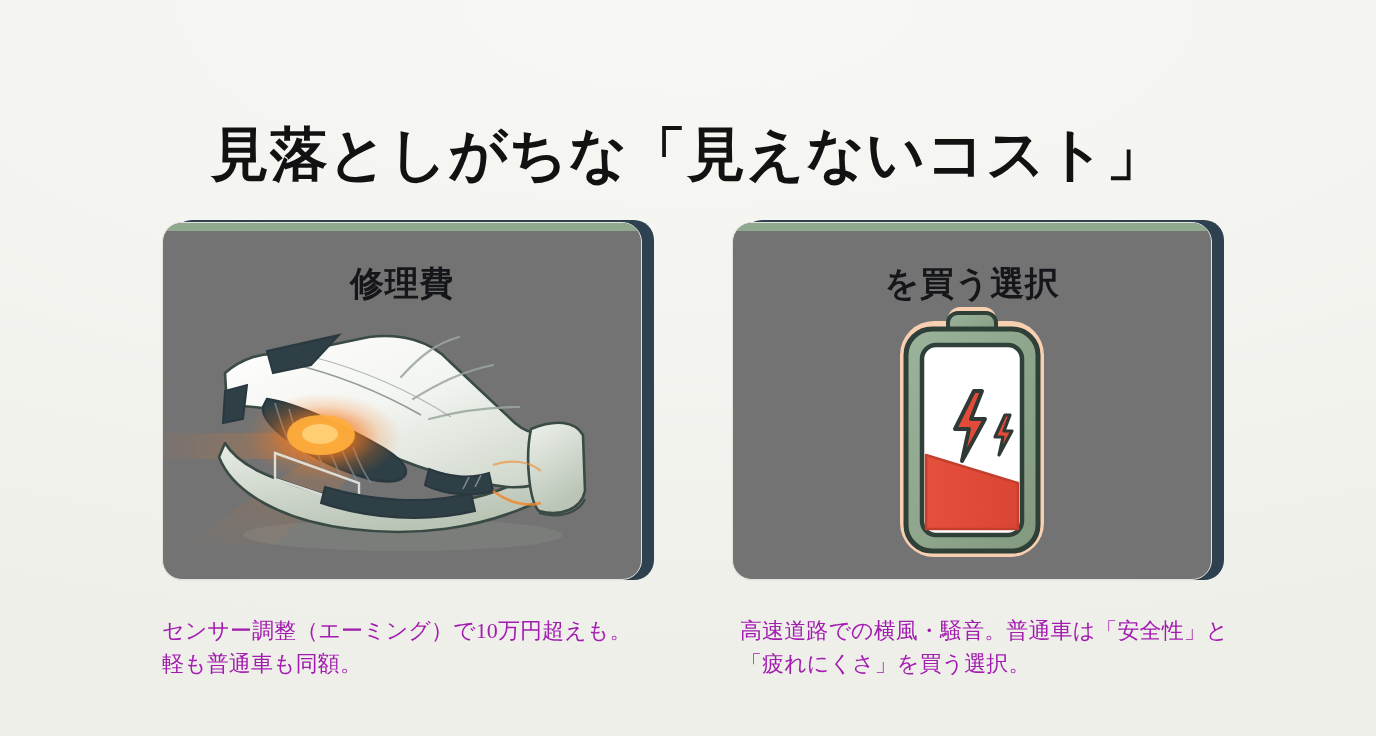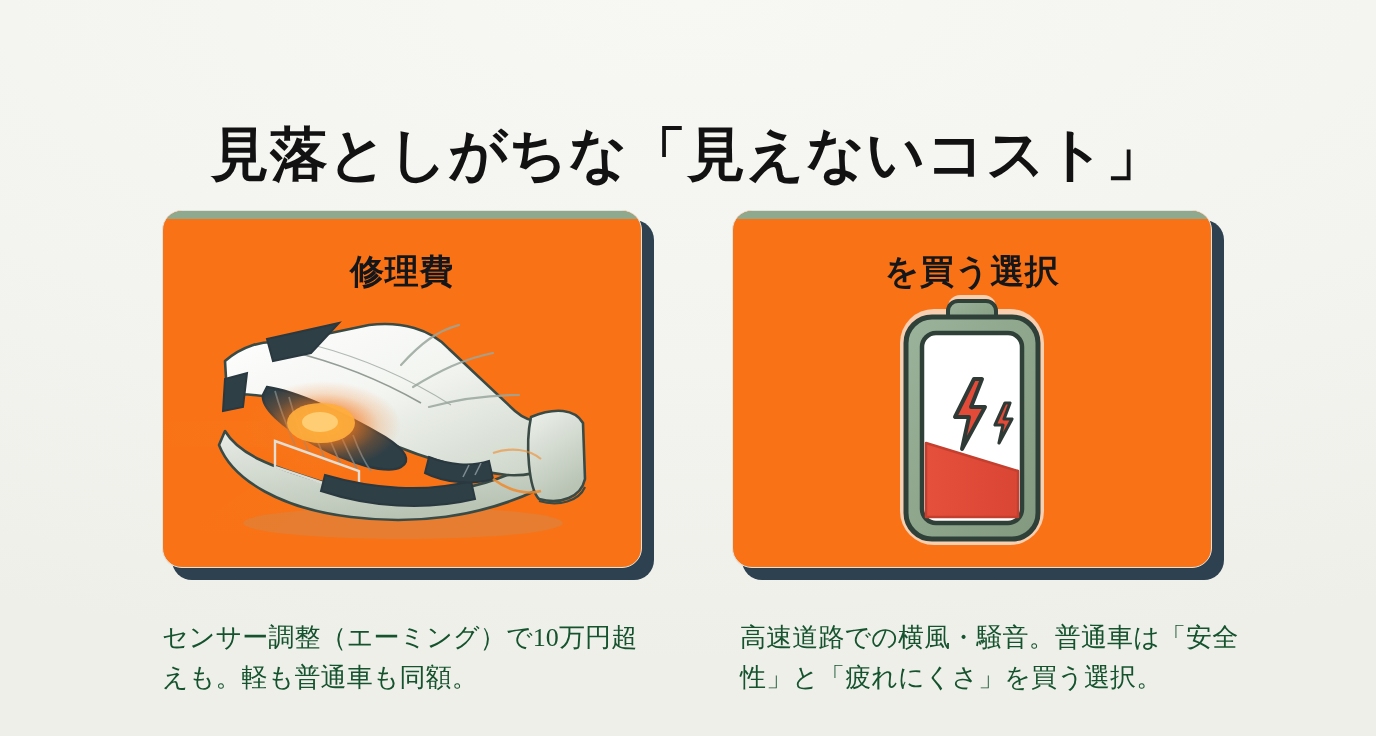--- a/index.html
+++ b/index.html
@@ -62,25 +62,25 @@
     left: 10px;
     top: 10px;
     width: 482px;
     height: 360px;
     border-radius: 20px;
     background: #2d4150;
   }
   .card {
     position: absolute;
     left: 0;
-    top: 0;
+    top: 12px;
     width: 478px;
     height: 356px;
     border-radius: 20px;
-    background: #f97316;
+    background: #737373;
     border: 1px solid #e3e3dd;
     overflow: hidden;
     box-shadow: 0 1px 0 rgba(0,0,0,0.03);
   }
   .card-topbar {
     position: absolute;
     top: 0; left: 0;
     width: 100%;
     height: 8px;
     background: #8fa98e;
@@ -111,23 +111,23 @@
     top: 592px;
     left: 162px;
     width: 1090px;
     height: 110px;
     display: flex;
     justify-content: space-between;
   }
   .caption {
     width: 490px;
     font-family: "Liberation Serif", "DejaVu Serif", serif;
-    font-size: 26px;
+    font-size: 22px;
     line-height: 1.52;
-    color: #14532d;
+    color: #a21caf;
     letter-spacing: 0.005em;
   }
   .caption:last-child { width: 512px; }
 </style>
 </head>
 <body>
 
 <div id="page"></div>
 
 <div id="title-bar">

